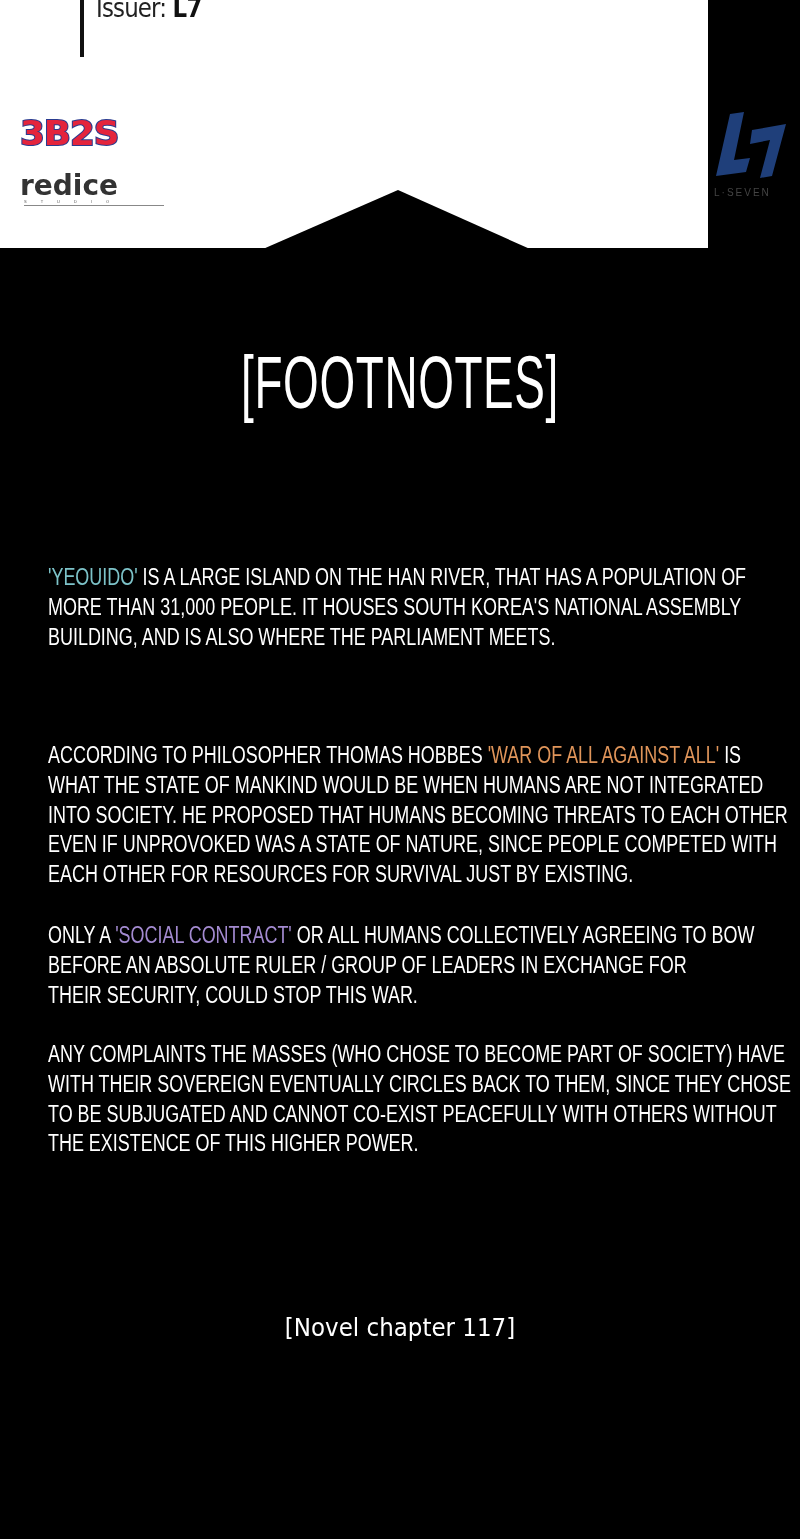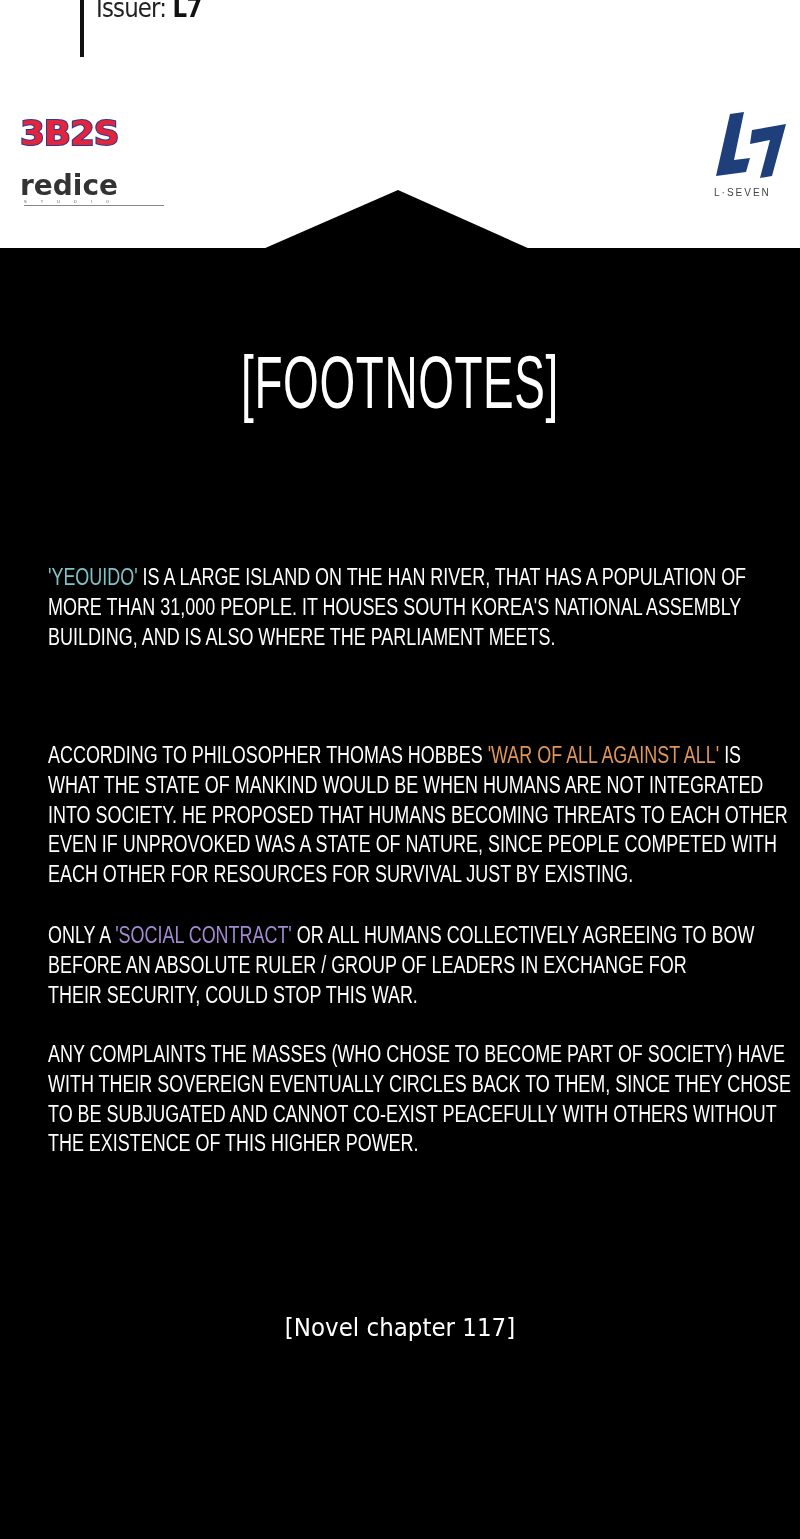--- a/index.html
+++ b/index.html
@@ -1,17 +1,17 @@
 <!DOCTYPE html>
 <html><head>
   <meta charset="utf-8">
   <style>
     html, body { margin: 0; padding: 0; }
     body { width: 800px; height: 1539px; position: relative; overflow: hidden; background: #000; font-family: "Liberation Sans", sans-serif; }
-    .top { position: absolute; left: 0; top: 0; width: 800px; height: 249px; background: #fff; }
+    .top { position: absolute; left: 0; top: 0; width: 708px; height: 249px; background: #fff; }
     .vbar { position: absolute; left: 80px; top: 0; width: 4px; height: 57px; background: #111; }
     .issuer { position: absolute; left: 96px; top: -8px; font-size: 27px; color: #222; font-family: "DejaVu Sans", sans-serif; letter-spacing: -1px; transform: scaleX(0.85); transform-origin: left top; }
     .issuer b { font-weight: bold; color: #111; }
     .logo-3b2s { position: absolute; left: 20px; top: 116px; font-family: "DejaVu Sans", sans-serif; font-weight: bold; font-size: 34px; color: #e4243c; letter-spacing: -1px; -webkit-text-stroke: 2px #2a3b8f; paint-order: stroke fill; transform: scaleX(1.05); transform-origin: left top; line-height: 1; }
     .logo-redice { position: absolute; left: 20px; top: 172px; font-family: "DejaVu Sans", sans-serif; font-weight: bold; font-size: 28px; color: #333; letter-spacing: 0px; line-height: 1; text-align: right; }
     .logo-redice-sub { position: absolute; left: 24px; top: 199px; width: 140px; font-size: 4px; color: #555; letter-spacing: 14px; border-bottom: 1px solid #888; line-height: 6px; }
     .logo-l7 { position: absolute; left: 712px; top: 110px; width: 76px; height: 70px; }
     .logo-l7-text { position: absolute; left: 714px; top: 187px; font-size: 10px; font-weight: normal; color: #444; letter-spacing: 2px; }
     .peak { position: absolute; left: 0; top: 188px; width: 800px; height: 62px; }
     .title { position: absolute; left: 0; top: 342px; width: 800px; text-align: center; color: #fff; font-family: "Liberation Sans", sans-serif; font-size: 74px; font-weight: normal; letter-spacing: 1px; transform: scaleX(0.62); transform-origin: center top; line-height: 1.1; }

